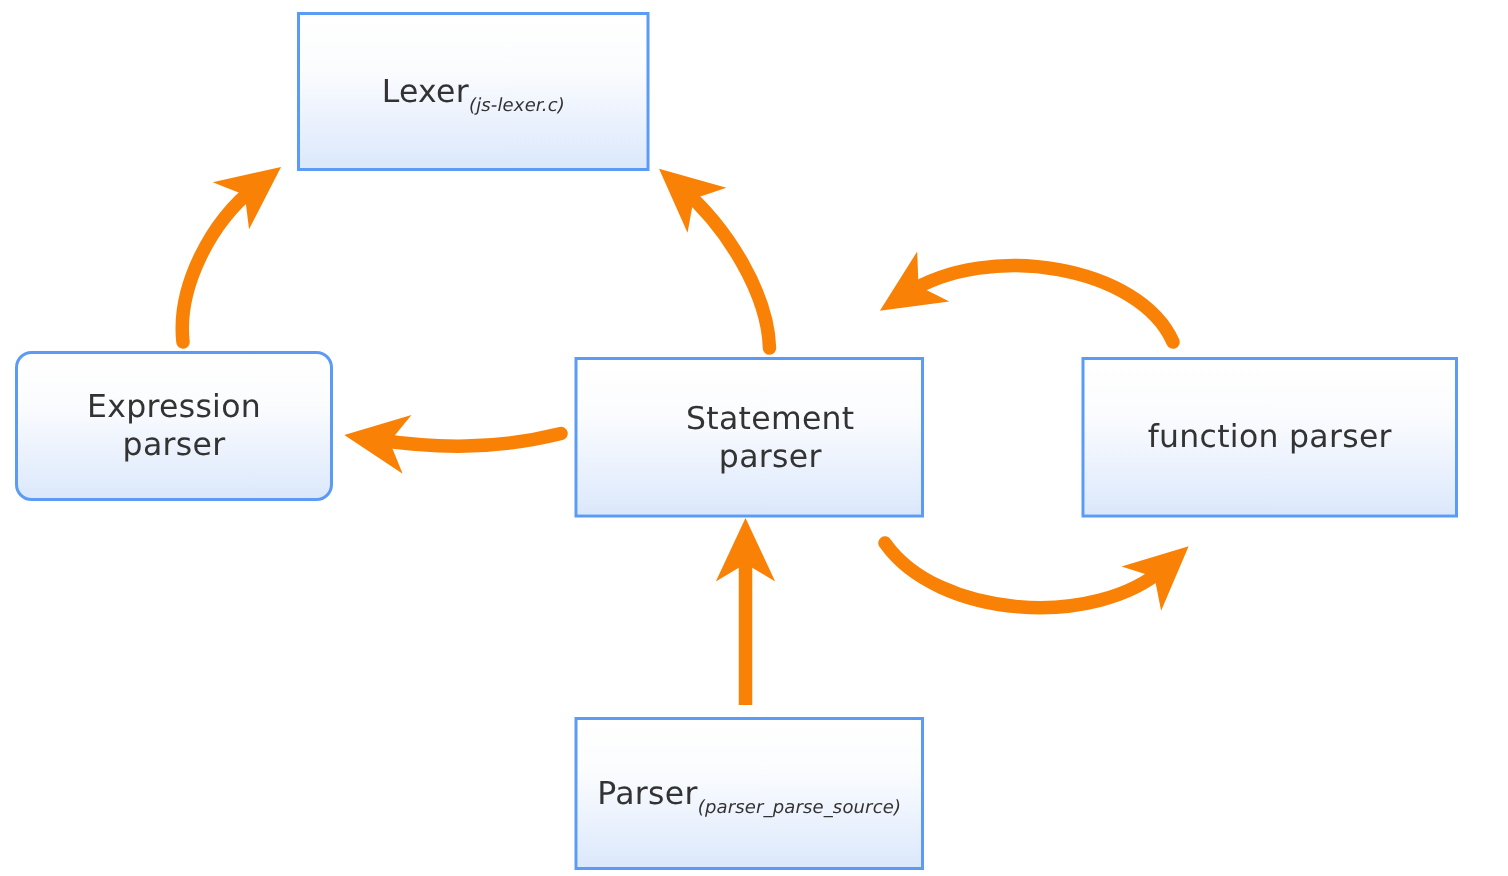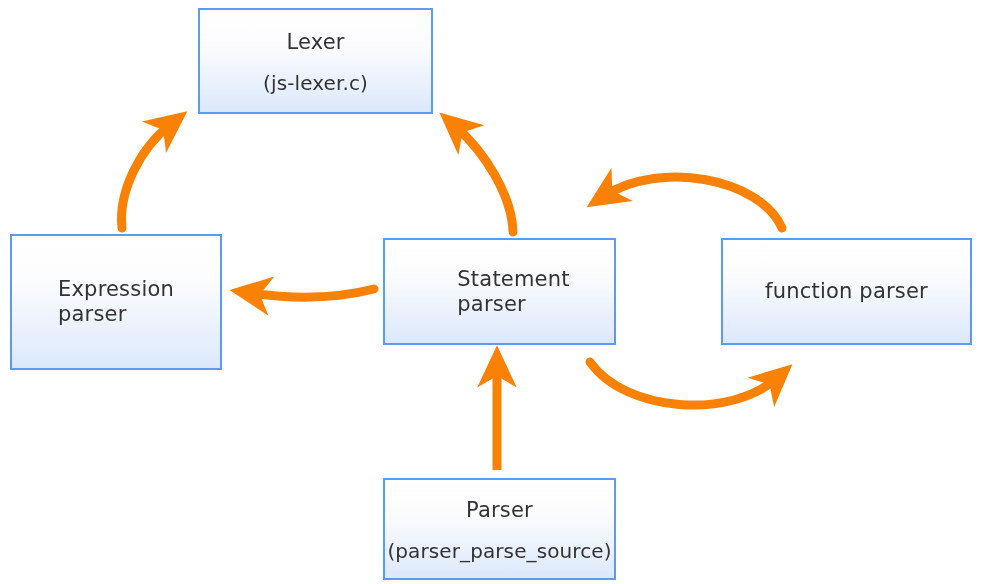--- a/index.html
+++ b/index.html
@@ -16,41 +16,42 @@
     height: 584px;
     background: #ffffff;
     overflow: hidden;
   }
   .node {
     position: absolute;
     box-sizing: border-box;
     border: 2px solid #5b9bf5;
     background: linear-gradient(to bottom, #ffffff 0%, #fbfcfe 35%, #e8f0fd 75%, #dbe8fb 100%);
     display: flex;
-    flex-direction: column;
+    flex-direction: row;
     align-items: center;
     justify-content: center;
-    text-align: left;
+    text-align: center;
     color: #2b2b2b;
     z-index: 3;
     box-shadow: 0 0 0 0 rgba(0,0,0,0);
   }
   .node .title {
     font-size: 21px;
     line-height: 25px;
     letter-spacing: 0.2px;
     color: #333333;
     white-space: pre-line;
   }
   .node .sub {
-    font-size: 20px;
+    font-size: 12px;
     line-height: 20px;
     letter-spacing: 0.1px;
     color: #333333;
     margin-top: 18px;
+    font-style: italic;
   }
   svg.arrows {
     position: absolute;
     left: 0;
     top: 0;
     width: 1005px;
     height: 584px;
     z-index: 1;
     pointer-events: none;
   }
@@ -90,21 +91,21 @@
     <g>
       <path d="M 497 470 L 497 366" fill="none" stroke="#f98206" stroke-width="9" stroke-linecap="butt" marker-end="url(#ah)"></path>
     </g>
   </svg>
 
   <div class="node" style="left:198px; top:8px; width:235px; height:106px;">
     <div class="title">Lexer</div>
     <div class="sub">(js-lexer.c)</div>
   </div>
 
-  <div class="node" style="left:10px; top:234px; width:212px; height:136px;">
+  <div class="node" style="left:10px; top:234px; width:212px; height:100px;border-radius:11px;">
     <div class="title">Expression
 parser</div>
   </div>
 
   <div class="node" style="left:383px; top:238px; width:233px; height:107px;padding-left:28px;">
     <div class="title">Statement
 parser</div>
   </div>
 
   <div class="node" style="left:721px; top:238px; width:251px; height:107px;">

